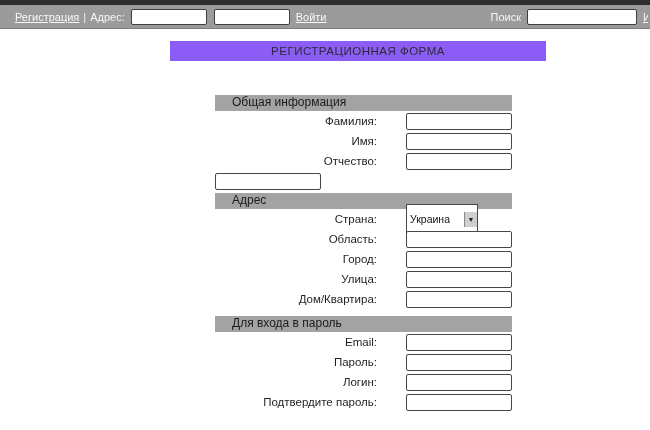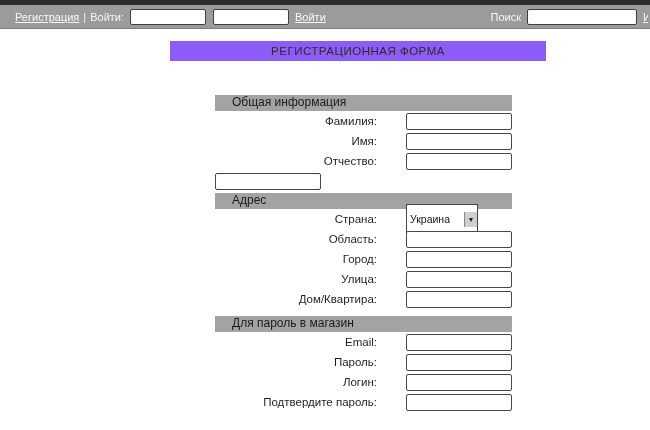--- a/index.html
+++ b/index.html
@@ -81,21 +81,21 @@
     display: flex; align-items: center; justify-content: center;
     font-size: 7px; color: #222;
   }
 </style>
 </head>
 <body>
 
 <div class="topbar">
   <a>Регистрация</a>
   <span class="sep">|</span>
-  <span class="lbl">Войти:</span>
+  <span class="lbl">Адрес:</span>
   <input class="tb-input login" type="text" value="" style="">
   <input class="tb-input pass" type="text" value="" style="">
   <a>Войти</a>
   <div class="right-group">
     <span class="lbl">Поиск</span>
     <input class="tb-input search" type="text" value="" style="">
     <span class="partial-link">И</span>
   </div>
 </div>
 
@@ -142,21 +142,21 @@
   </div>
   <div class="row">
     <span class="f-label">Улица:</span>
     <input class="f-input" type="text" value="" style="">
   </div>
   <div class="row">
     <span class="f-label">Дом/Квартира:</span>
     <input class="f-input" type="text" value="" style="">
   </div>
 
-  <div class="section-header s3">Для пароль в магазин</div>
+  <div class="section-header s3">Для входа в пароль</div>
 
   <div class="row">
     <span class="f-label">Email:</span>
     <input class="f-input" type="text" value="" style="">
   </div>
   <div class="row">
     <span class="f-label">Пароль:</span>
     <input class="f-input" type="text" value="" style="">
   </div>
   <div class="row">

